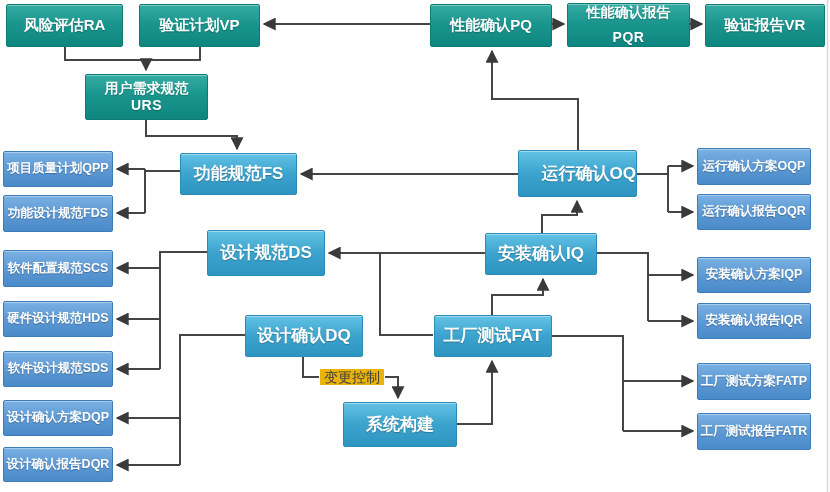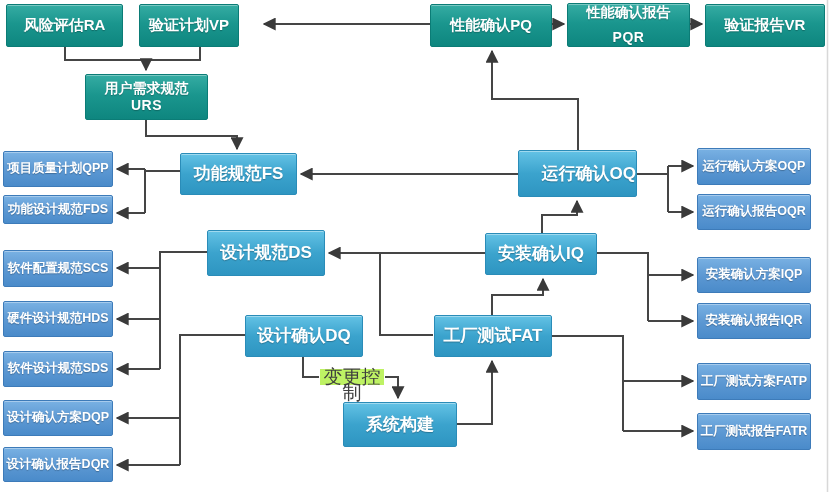--- a/index.html
+++ b/index.html
@@ -29,22 +29,22 @@
   .blue{
     background:linear-gradient(180deg,#79b1e3 0%,#5b97d2 55%,#4a8bca 100%);
     border:1px solid #3d7bb9;
     box-shadow:inset 0 1px 0 rgba(255,255,255,0.35);
     font-size:12.5px;
   }
   .two-line{font-size:14px;}
   .small-caps{letter-spacing:0.5px;}
   #change-label{
     position:absolute;left:320px;top:369px;width:64px;height:16px;
-    color:#3f3f3f;font-size:19px;font-weight:normal;text-align:center;line-height:16px;
-    background:#bef264;
+    color:#3f3f3f;font-size:14px;font-weight:normal;text-align:center;line-height:16px;
+    background:#eab308;
   }
   .edge{fill:none;stroke:#454545;stroke-width:2;}
   .frame{stroke:#d8d8d8;stroke-width:1.5;}
 </style>
 </head>
 <body>
 
 <div id="stage">
 
   <svg id="wires" viewBox="0 0 830 492" xmlns="http://www.w3.org/2000/svg">
@@ -91,21 +91,21 @@
     <path class="edge" marker-end="url(#arr)" d="M668 212 H693"></path>
     <path class="edge" marker-end="url(#arr)" d="M648 275 H693"></path>
     <path class="edge" marker-end="url(#arr)" d="M648 321 H693"></path>
     <path class="edge" marker-end="url(#arr)" d="M623 381 H693"></path>
     <path class="edge" marker-end="url(#arr)" d="M623 431 H693"></path>
   </svg>
 
   <div class="node teal" style="left:6px;top:4px;width:117px;height:43px;">
       <span>风险评估RA</span>
     </div>
-  <div class="node teal" style="left:139px;top:4px;width:100px;height:43px;">
+  <div class="node teal" style="left:139px;top:4px;width:121px;height:43px;">
       <span>验证计划VP</span>
     </div>
   <div class="node teal" style="left:430px;top:4px;width:122px;height:43px;">
       <span>性能确认PQ</span>
     </div>
   <div class="node teal two-line" style="left:567px;top:3px;width:123px;height:44px;gap:7px;">
     <span>性能确认报告</span>
     <span class="small-caps">PQR</span>
   </div>
   <div class="node teal" style="left:705px;top:4px;width:120px;height:43px;">
@@ -137,21 +137,21 @@
     </div>
   <div class="node cyan" style="left:518px;top:150px;width:119px;height:47px;align-items:flex-end;">
       <span>运行确认OQ</span>
     </div>
 
   <div id="change-label">变更控制</div>
 
   <div class="node blue" style="left:3px;top:151px;width:110px;height:36px;">
       <span>项目质量计划QPP</span>
     </div>
-  <div class="node blue" style="left:3px;top:195px;width:110px;height:29px;">
+  <div class="node blue" style="left:3px;top:195px;width:110px;height:37px;">
       <span>功能设计规范FDS</span>
     </div>
   <div class="node blue" style="left:3px;top:250px;width:110px;height:37px;">
       <span>软件配置规范SCS</span>
     </div>
   <div class="node blue" style="left:3px;top:301px;width:110px;height:36px;">
       <span>硬件设计规范HDS</span>
     </div>
   <div class="node blue" style="left:3px;top:351px;width:110px;height:36px;">
       <span>软件设计规范SDS</span>

